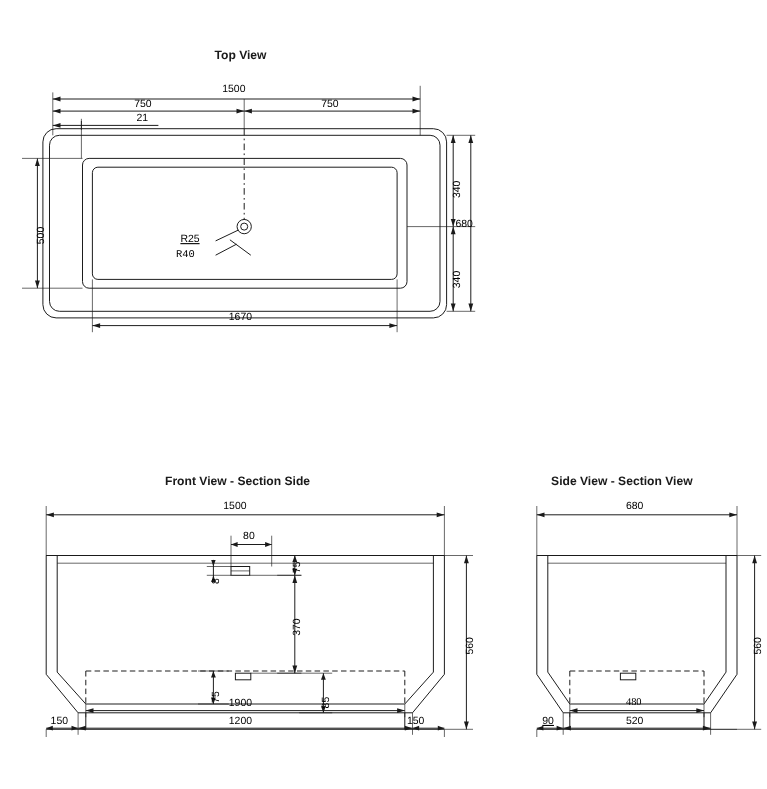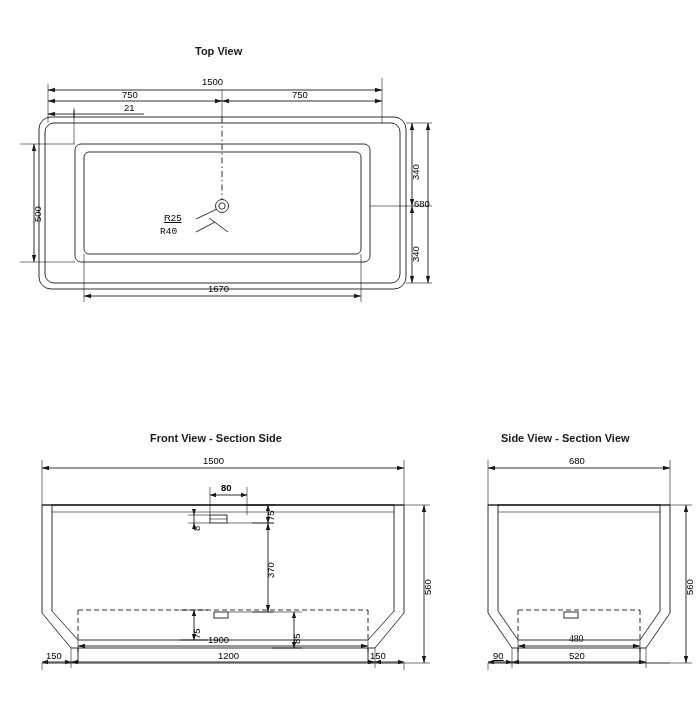--- a/index.html
+++ b/index.html
@@ -262,29 +262,29 @@
   <div class="dim-label" style="left:112px; top:102px;">21</div>
   <div class="dim-label vert" style="left:398px; top:180px; transform:rotate(-90deg); transform-origin:0 0;">340</div>
   <div class="dim-label vert" style="left:398px; top:262px; transform:rotate(-90deg); transform-origin:0 0;">340</div>
   <div class="dim-label" style="left:402px; top:198px;">680</div>
   <div class="dim-label vert" style="left:20px; top:222px; transform:rotate(-90deg); transform-origin:0 0;">500</div>
   <div class="dim-label" style="left:196px; top:283px;">1670</div>
   <div class="dim-label" style="left:152px; top:212px;text-decoration:underline;">R25</div>
   <div class="dim-label" style="left:148px; top:226px;font-family:Liberation Mono, monospace;">R40</div>
 
   <div class="dim-label" style="left:191px; top:455px;">1500</div>
-  <div class="dim-label" style="left:209px; top:482px;font-weight:bold;">80</div>
+  <div class="dim-label" style="left:209px; top:482px;">80</div>
   <div class="dim-label vert" style="left:179px; top:531px; transform:rotate(-90deg); transform-origin:0 0;">8</div>
   <div class="dim-label vert" style="left:253px; top:521px; transform:rotate(-90deg); transform-origin:0 0;">75</div>
   <div class="dim-label vert" style="left:253px; top:578px; transform:rotate(-90deg); transform-origin:0 0;">370</div>
   <div class="dim-label vert" style="left:410px; top:595px; transform:rotate(-90deg); transform-origin:0 0;">560</div>
   <div class="dim-label vert" style="left:179px; top:639px; transform:rotate(-90deg); transform-origin:0 0;">75</div>
   <div class="dim-label vert" style="left:279px; top:644px; transform:rotate(-90deg); transform-origin:0 0;">85</div>
   <div class="dim-label" style="left:196px; top:634px;">1900</div>
-  <div class="dim-label" style="left:196px; top:650px;margin-left:10px;">1200</div>
+  <div class="dim-label" style="left:196px; top:650px;">1200</div>
   <div class="dim-label" style="left:34px; top:650px;">150</div>
   <div class="dim-label" style="left:358px; top:650px;">150</div>
 
   <div class="dim-label" style="left:557px; top:455px;">680</div>
   <div class="dim-label vert" style="left:672px; top:595px; transform:rotate(-90deg); transform-origin:0 0;">560</div>
   <div class="dim-label" style="left:557px; top:634px;font-family:Liberation Serif, serif;">480</div>
   <div class="dim-label" style="left:557px; top:650px;">520</div>
   <div class="dim-label" style="left:481px; top:650px;text-decoration:underline;">90</div>
 
 </div>

